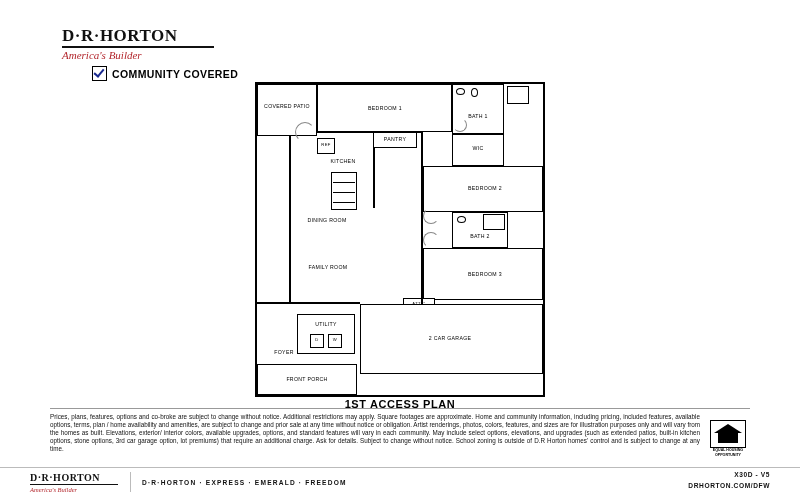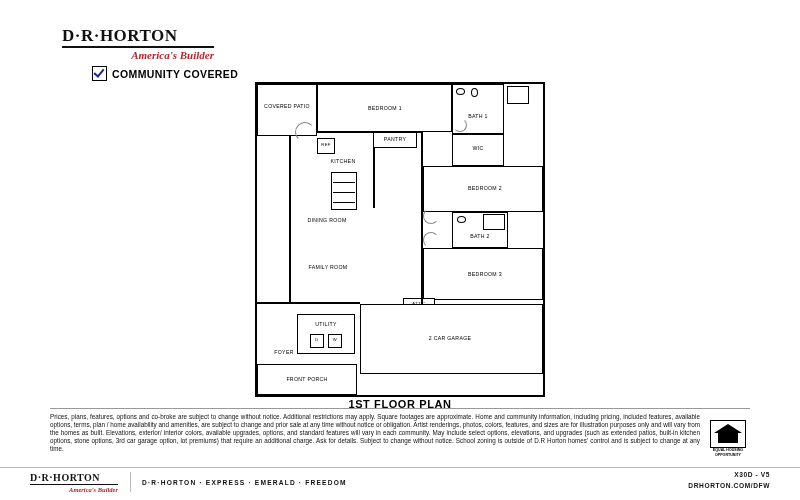--- a/index.html
+++ b/index.html
@@ -35,24 +35,23 @@
     height: 2px;
     background: #111;
     margin: 2px 0 1px 0;
     width: 152px;
   }
   .brand-tag {
     font-family: "Liberation Serif", serif;
     font-style: italic;
     font-size: 11px;
     color: #b3272d;
-    text-align: right;
+    text-align: left;
     width: 152px;
     line-height: 1.1;
-    font-weight: bold;
   }
 
   .community-standard {
     position: absolute;
     left: 92px;
     top: 66px;
     display: flex;
     align-items: center;
     gap: 5px;
   }
@@ -334,21 +333,21 @@
   <div class="wall" style="left:166px; top:50px; width:1.5px; height:172px;"></div>
   <div class="wall" style="left:62px; top:49px; width:105px; height:1.5px;"></div>
   <div class="wall" style="left:118px; top:66px; width:1.5px; height:60px;"></div>
 
   <div class="arc" style="left:40px; top:40px; width:20px; height:20px; border-color:#888; border-right-color:transparent; border-bottom-color:transparent;"></div>
   <div class="arc" style="left:168px; top:126px; width:16px; height:16px; border-color:#888; border-top-color:transparent; border-right-color:transparent;"></div>
   <div class="arc" style="left:168px; top:150px; width:16px; height:16px; border-color:#888; border-bottom-color:transparent; border-right-color:transparent;"></div>
   <div class="arc" style="left:198px; top:36px; width:14px; height:14px; border-color:#888; border-top-color:transparent; border-left-color:transparent;"></div>
 </div>
 
-<div class="plan-title">1ST FLOOR PLAN</div>
+<div class="plan-title">1ST ACCESS PLAN</div>
 
 <div class="disclaimer-rule"></div>
 <div class="disclaimer">Prices, plans, features, options and co-broke are subject to change without notice. Additional restrictions may apply.  Square footages are approximate. Home and community information, including pricing, included features, available options, terms, plan / home availability and amenities, are subject to change and prior sale at any time without notice or obligation. Artist renderings, photos, colors, features, and sizes are for illustration purposes only and will vary from the homes as built. Elevations, exterior/ interior colors, available upgrades, options, and standard features will vary in each community. May include select options, elevations, and upgrades (such as extended patios, built-in kitchen options, stone options, 3rd car garage option, lot premiums) that require an additional charge. Ask for details. Subject to change without notice. School zoning is outside of D.R Horton homes' control and is subject to change at any time.</div>
 
 <div class="eho">
   <div class="eho-box">
     <span class="eho-roof"></span>
     <span class="eho-body"></span>
   </div>
   <div class="eho-text">EQUAL HOUSING</div>

